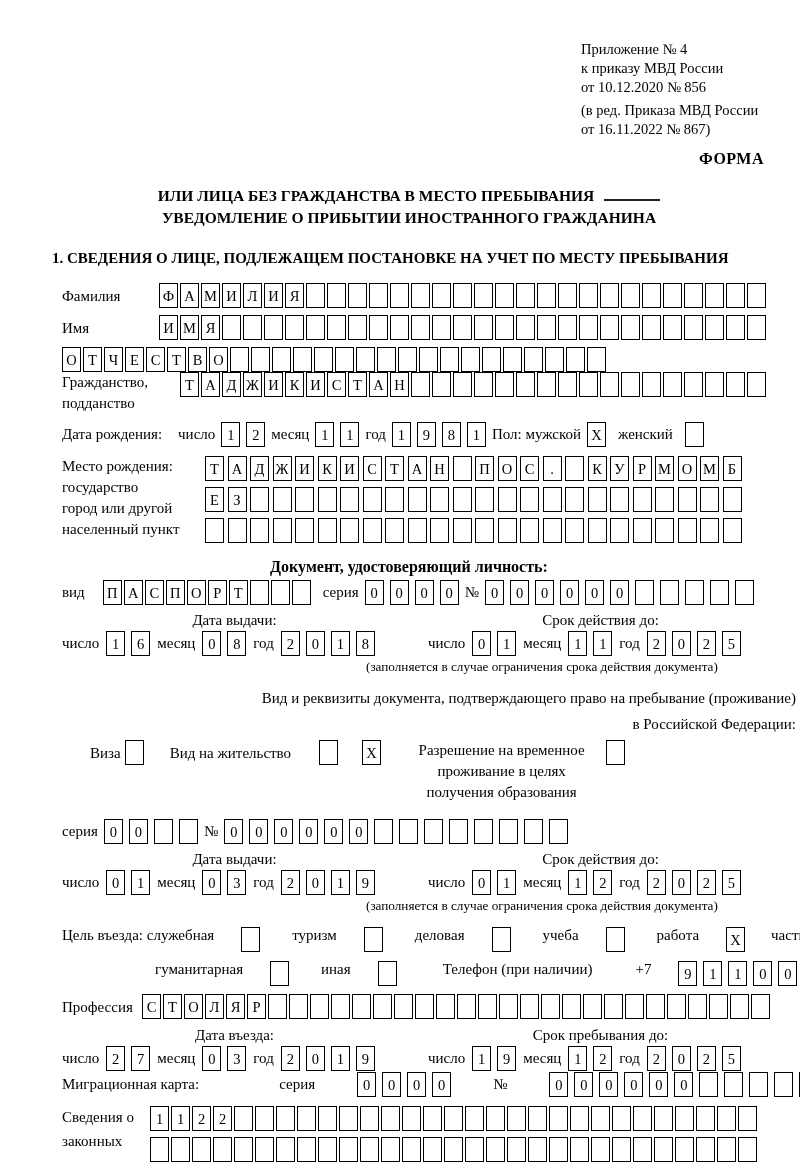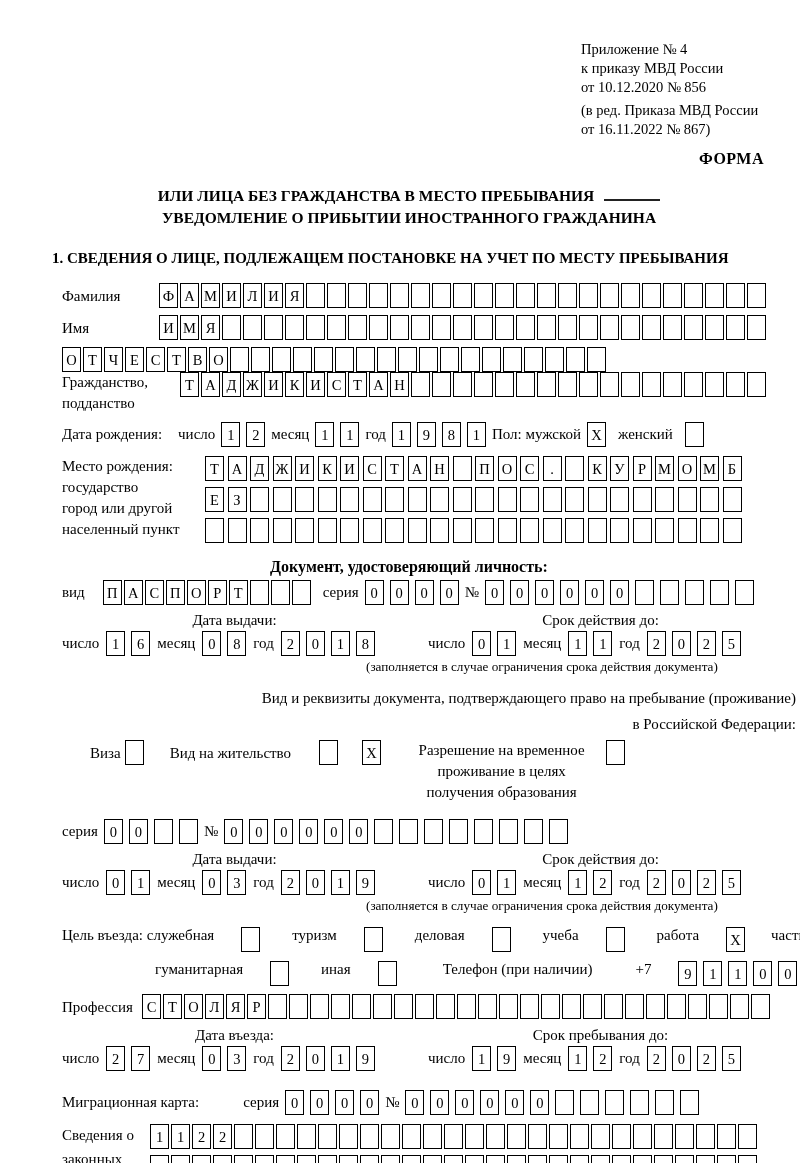--- a/index.html
+++ b/index.html
@@ -649,21 +649,21 @@
         <span class="cells gap">
             <span class="cell">2</span>
             <span class="cell">0</span>
             <span class="cell">2</span>
             <span class="cell">5</span>
           </span>
       </div>
     </div>
   </div>
 
-  <div class="inline" style="margin-top:19px;">
+  <div class="inline" style="margin-top:1px;gap:36px;">
     <span class="lb">Миграционная карта:</span>
     <span class="lb" style="margin-left:38px;">серия</span>
     <span class="cells gap">
         <span class="cell">0</span>
         <span class="cell">0</span>
         <span class="cell">0</span>
         <span class="cell">0</span>
       </span>
     <span class="lb">№</span>
     <span class="cells gap">

